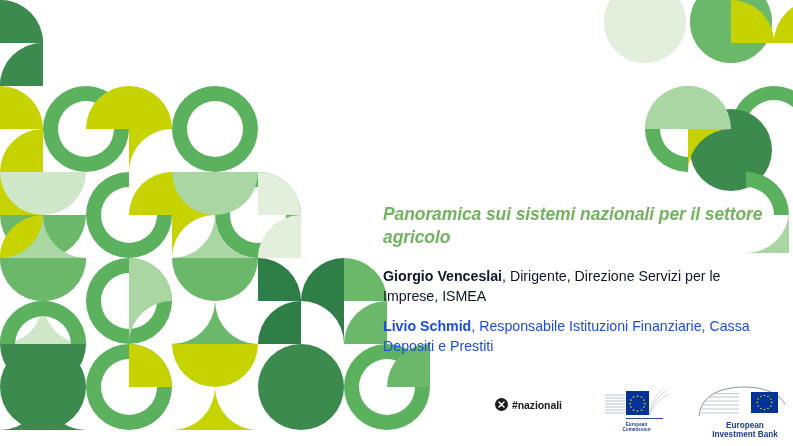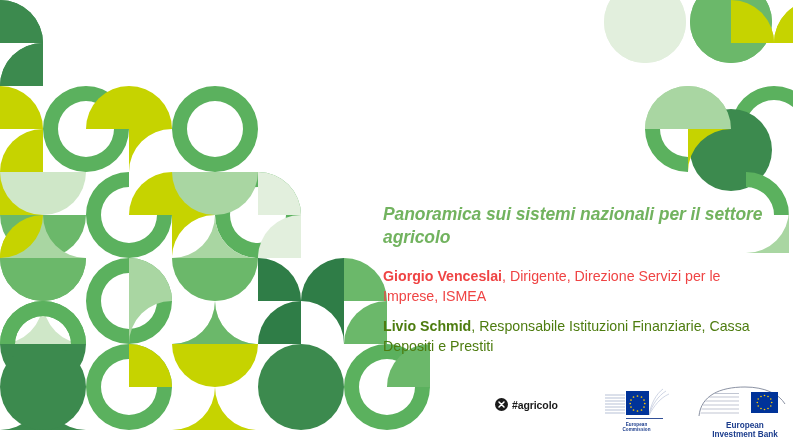--- a/index.html
+++ b/index.html
@@ -375,37 +375,37 @@
       </g>
     </g>
   </svg>
 
   <div id="content-layer">
 
     <div class="title-block">
       <h1 class="slide-title" style="color: rgb(114, 179, 95);">Panoramica sui sistemi nazionali per il settore agricolo</h1>
     </div>
 
-    <div class="speaker-block speaker-1" style="color: #ef4444;">
+    <div class="speaker-block speaker-1" style="color: #0f172a;">
       <span class="speaker-name">Giorgio Venceslai</span><span>, Dirigente, Direzione Servizi per le Imprese, ISMEA</span>
     </div>
 
-    <div class="speaker-block speaker-2" style="color: #4d7c0f;">
+    <div class="speaker-block speaker-2" style="color: #1d4ed8;">
       <span class="speaker-name">Livio Schmid</span><span>, Responsabile Istituzioni Finanziarie, Cassa Depositi e Prestiti</span>
     </div>
 
     <div class="logo-row">
 
       <div class="ficompass">
         <span class="fic-dot">
           <svg width="9" height="9" viewBox="0 0 9 9">
             <path d="M2,2 L7,7 M7,2 L2,7" stroke="#ffffff" stroke-width="1.5" stroke-linecap="round"></path>
           </svg>
         </span>
-        <span class="fic-text">#agricolo</span>
+        <span class="fic-text">#nazionali</span>
       </div>
 
       <div class="ec-logo">
         <svg width="75" height="34" viewBox="0 0 75 34">
 
           <g stroke="#9aa6c4" stroke-width="0.7" fill="none">
             <line x1="2" y1="9" x2="22" y2="9"></line>
             <line x1="2" y1="12" x2="22" y2="12"></line>
             <line x1="2" y1="15" x2="22" y2="15"></line>
             <line x1="2" y1="18" x2="22" y2="18"></line>

